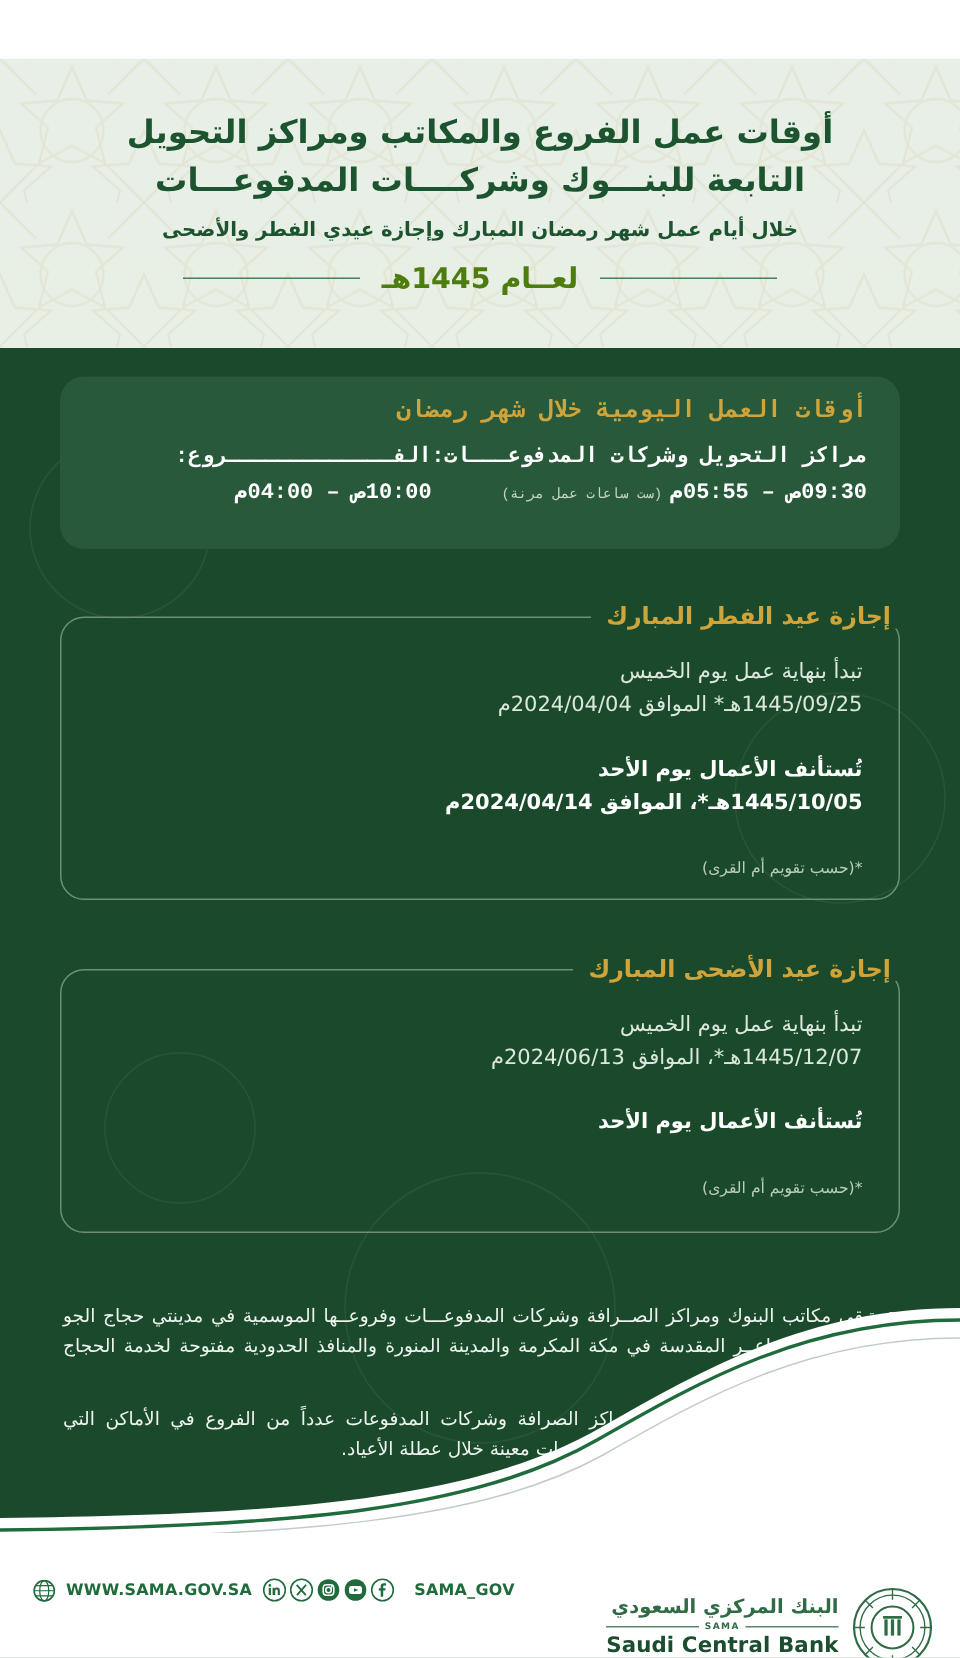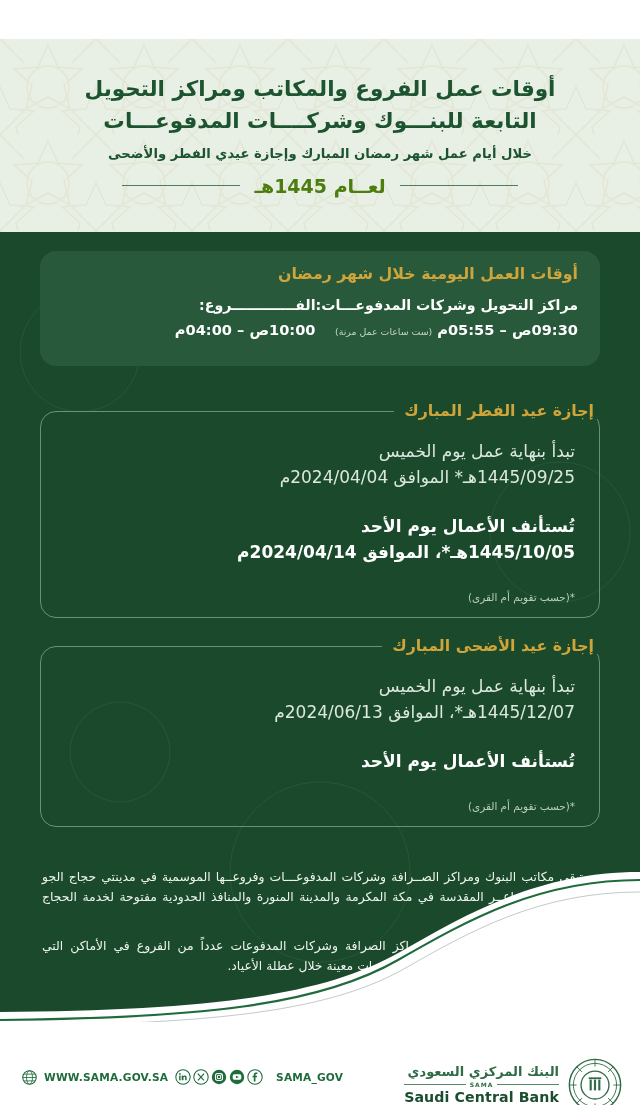--- a/index.html
+++ b/index.html
@@ -59,20 +59,21 @@
   }
   .body-pattern{position:absolute;inset:0;opacity:.06;}
 
   
   .ramadan-card{
     position:absolute;right:40px;top:19px;width:560px;height:115px;
     background:#27593a;
     border-radius:16px;
     box-sizing:border-box;
     padding:14px 22px 0 22px;
+    font-family:Liberation Mono, monospace;
   }
   .ramadan-title{
     color:#cfa43a;
     font-size:15.8px;font-weight:bold;
     text-align:right;margin:0 0 12px 0;
     line-height:1.2;
   }
   .hours-grid{display:flex;flex-direction:row;gap:0;}
   .hours-col{flex:1 1 50%;text-align:right;}
   .hours-col.left{text-align:right;}
@@ -108,21 +109,21 @@
   .eid-box{
     position:relative;
     margin-top:-11px;
     border:1.2px solid #6d8f78;
     border-radius:16px;
     box-sizing:border-box;
     padding:26px 24px 14px 24px;
     min-height:176px;
   }
   .eid-line{
-    color:#dce8de;font-size:17px;line-height:1.55;
+    color:#dce8de;font-size:14px;line-height:1.55;
     text-align:right;margin:0;white-space:nowrap;
   }
   .eid-line.bold{color:#ffffff;font-weight:bold;}
   .eid-block{margin-bottom:0;}
   .eid-block.second{margin-top:22px;}
   .eid-footnote{
     color:#b9cdbe;font-size:10.4px;
     text-align:right;margin:26px 0 0 0;direction:rtl;
   }
 
@@ -150,21 +151,21 @@
   
   .footer{
     position:absolute;left:0;top:983px;width:640px;height:122px;
     background:#ffffff;
   }
   .footer-inner{
     position:absolute;left:0;top:0;width:640px;height:122px;
     display:flex;align-items:center;
   }
   .footer-left{
-    position:absolute;left:22px;top:47px;
+    position:absolute;left:22px;top:30px;
     display:flex;align-items:center;gap:7px;direction:ltr;
   }
   .globe-ico{width:15px;height:15px;flex:0 0 auto;}
   .site-url{
     color:#1f6b3c;font-size:10.6px;font-weight:bold;letter-spacing:.2px;
     white-space:nowrap;
   }
   .social-row{display:flex;align-items:center;gap:2px;direction:ltr;}
   .soc{width:16px;height:16px;display:block;}
   .handle{

